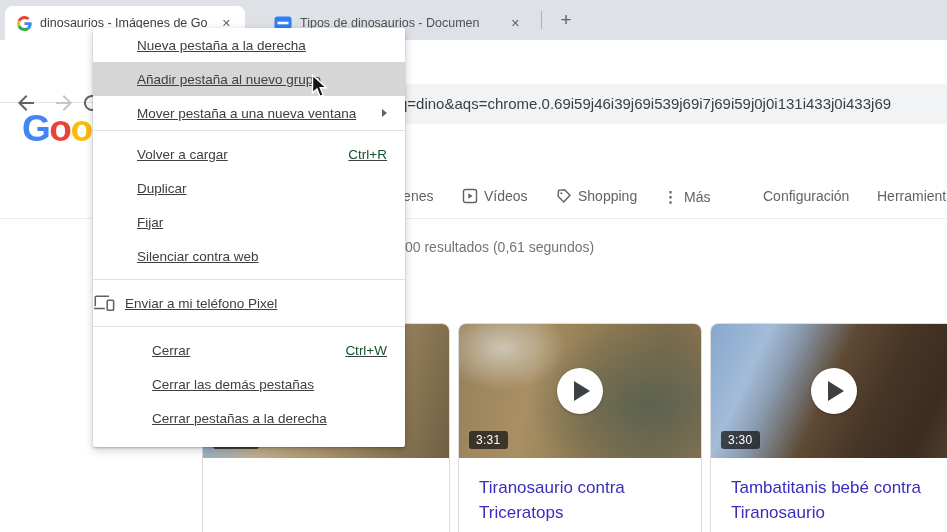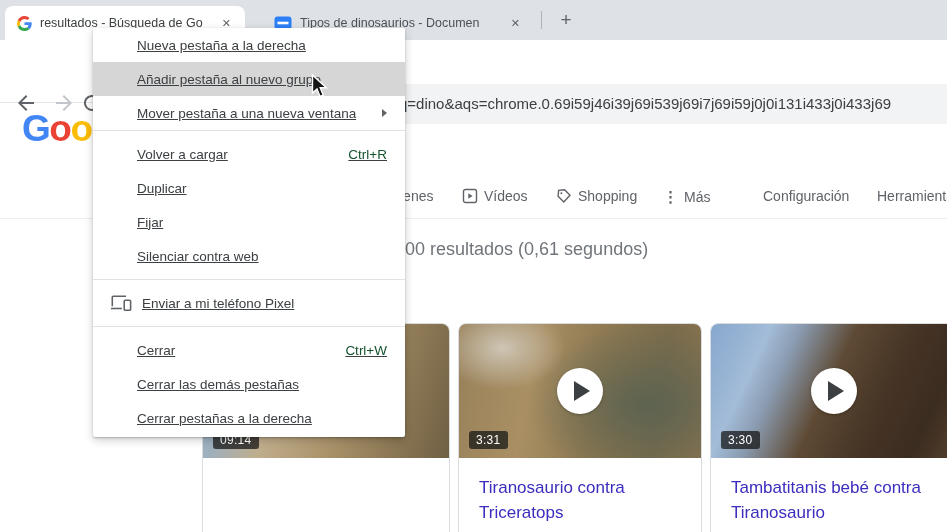--- a/index.html
+++ b/index.html
@@ -24,21 +24,21 @@
            border-bottom:1px solid #e2e4e8;box-sizing:border-box;}
   .navbtn{position:absolute;top:51px;width:24px;height:24px;}
   .urlbar{position:absolute;left:112px;top:44px;width:900px;height:40px;border-radius:20px;
           background:#f1f3f4;}
   .urltext{position:absolute;left:399px;top:55px;font-size:15px;color:#3c4043;white-space:nowrap;}
   
   .logo{position:absolute;left:22px;top:108px;font-size:37px;font-weight:bold;letter-spacing:-1.5px;}
   .navrow{position:absolute;top:188px;height:20px;font-size:14px;color:#5f6368;}
   .navitem{position:absolute;top:0;display:flex;align-items:center;gap:6px;white-space:nowrap;}
   .navline{position:absolute;left:0;top:218px;width:947px;height:1px;background:#eceef0;}
-  .stats{position:absolute;left:405px;top:239px;font-size:18px;color:#70757a;white-space:nowrap;text-align:right;}
+  .stats{position:absolute;left:405px;top:239px;font-size:14px;color:#70757a;white-space:nowrap;text-align:right;}
   
   .card{position:absolute;top:323px;height:240px;background:#fff;border:1px solid #dadce0;
         border-radius:8px;box-sizing:border-box;overflow:hidden;}
   .thumb{position:relative;width:100%;height:134px;}
   .thumb-1{background:linear-gradient(105deg,#a9bdcb 0%,#9db0bf 14%,#c0ad8c 32%,#ab946c 55%,#8d7955 78%,#6f5f44 100%);}
   .thumb-2{background:
       radial-gradient(90px 60px at 18% 18%, #cdc5b4 0%, rgba(205,197,180,0) 70%),
       radial-gradient(160px 110px at 78% 60%, #5d6350 0%, rgba(93,99,80,0) 75%),
       linear-gradient(100deg,#97805a 0%,#a98f63 30%,#8f7a52 55%,#7c6c4c 80%,#8a7450 100%);}
   .thumb-3{background:linear-gradient(115deg,#86a7cd 0%,#a3bcd8 20%,#8a9bb0 30%,#5e4a34 48%,#473526 66%,#3b2c20 85%,#55412e 100%);}
@@ -54,44 +54,44 @@
   
   .menu{position:absolute;left:93px;top:28px;width:312px;background:#fff;z-index:50;
         border-radius:2px;box-shadow:0 1px 2px rgba(0,0,0,.22),0 3px 10px rgba(0,0,0,.2);
         font-size:13.5px;color:#3c4043;}
   .mi{height:34px;display:flex;align-items:center;padding:0 18px 0 44px;box-sizing:border-box;text-decoration:underline;}
   .mi .lbl{flex:1;white-space:nowrap;}
   .mi .sc{color:#14532d;margin-left:16px;}
   .mi.hl{background:#d6d6d6;}
   .mi .subarrow{width:0;height:0;border-left:5px solid #5f6368;border-top:4px solid transparent;
                 border-bottom:4px solid transparent;margin-left:12px;}
-  .mi.withicon{padding-left:17px;height:46px;}
+  .mi.withicon{padding-left:0;height:46px;}
   .mi.withicon .micon{width:22px;margin-right:10px;flex:none;display:flex;align-items:center;}
   .mdiv{height:1px;background:#e2e2e2;}
   .mgroup{padding:6px 0;}
-  .mgroup2{padding:6px 0 2px 0;}
+  .mgroup2{padding:6px 0 12px 0;margin-left:15px;}
   
   .cursor{position:absolute;left:311px;top:74px;z-index:100;}
 </style>
 </head>
 <body>
 
 <div class="screen">
 
   <div class="tabstrip">
     <div class="tab active">
       <span style="flex:none;display:flex;">
         <svg width="15" height="15" viewBox="0 0 48 48">
           <path fill="#EA4335" d="M24 9.5c3.5 0 6.7 1.2 9.2 3.6l6.9-6.9C35.9 2.4 30.5 0 24 0 14.6 0 6.5 5.4 2.6 13.2l8 6.2C12.4 13.7 17.7 9.5 24 9.5z"></path>
           <path fill="#4285F4" d="M47 24.6c0-1.6-.2-3.1-.4-4.6H24v9h12.9c-.6 3-2.3 5.5-4.8 7.2l7.7 6C44.4 38 47 31.9 47 24.6z"></path>
           <path fill="#FBBC05" d="M10.5 28.6c-.5-1.5-.8-3-.8-4.6s.3-3.1.8-4.6l-8-6.2C.9 16.5 0 20.1 0 24s.9 7.5 2.6 10.8l7.9-6.2z"></path>
           <path fill="#34A853" d="M24 48c6.5 0 11.9-2.1 15.9-5.8l-7.7-6c-2.2 1.5-4.9 2.3-8.2 2.3-6.3 0-11.6-4.2-13.5-9.9l-8 6.2C6.5 42.6 14.6 48 24 48z"></path>
         </svg>
       </span>
-      <span class="title">resultados - Búsqueda de Go</span>
+      <span class="title">dinosaurios - Imágenes de Go</span>
       <span class="close">✕</span>
     </div>
     <div class="tab inactive">
       <span style="flex:none;display:flex;">
         <svg width="18" height="14" viewBox="0 0 18 14">
           <rect x="0.5" y="0.5" width="17" height="13" rx="3" fill="#2d7ff7"></rect>
           <rect x="3.5" y="5.7" width="11" height="2.6" fill="#fff"></rect>
         </svg>
       </span>
       <span class="title">Tipos de dinosaurios - Documen</span>

